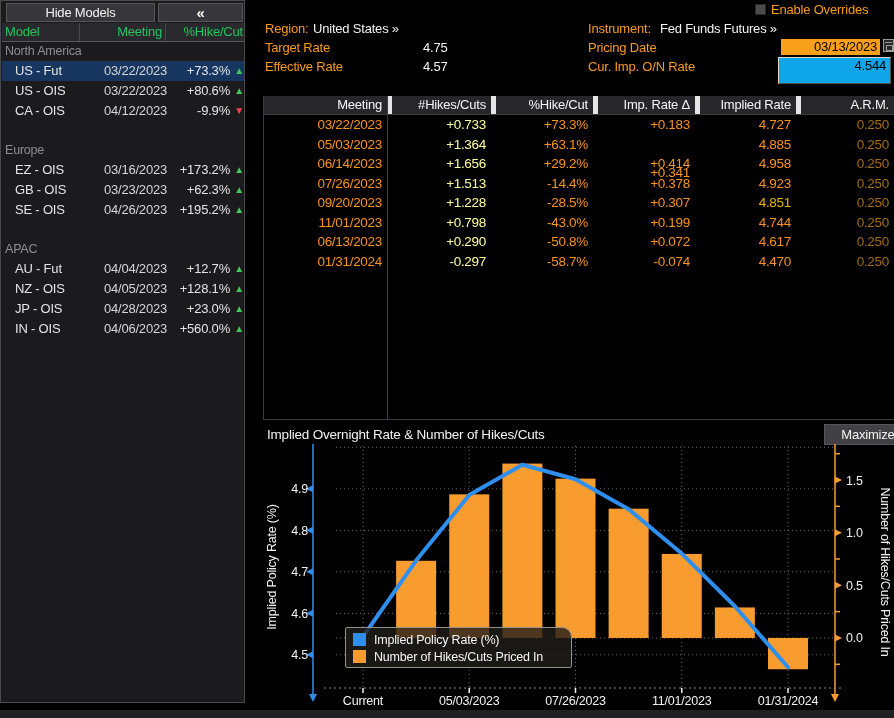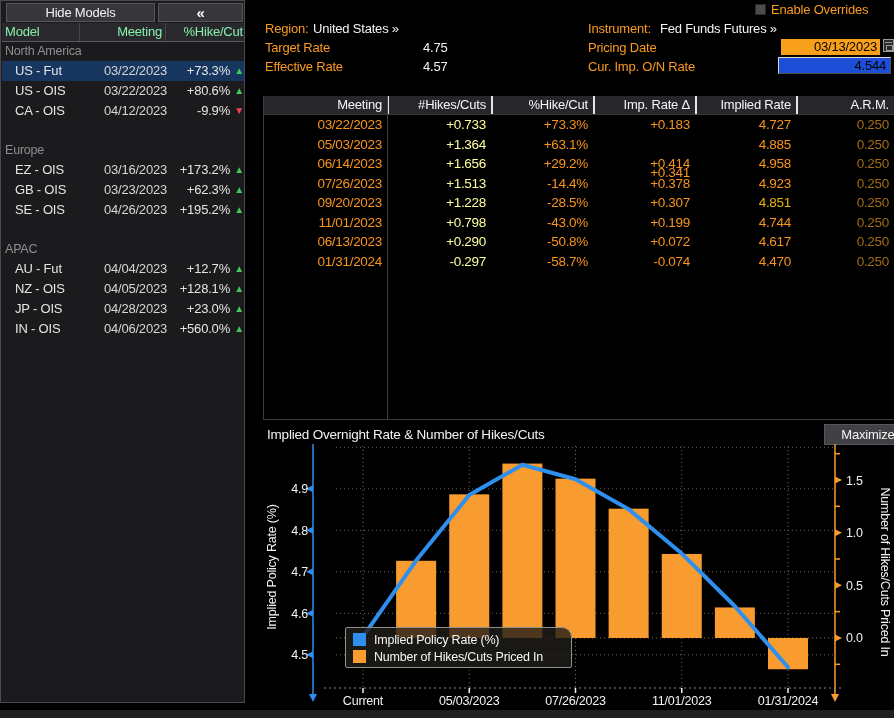--- a/index.html
+++ b/index.html
@@ -6,21 +6,21 @@
   body{font-family:"Liberation Sans","DejaVu Sans",sans-serif;-webkit-font-smoothing:antialiased;}
   #app{position:relative;width:894px;height:718px;background:#000;overflow:hidden;letter-spacing:-0.2px;}
 
   
   #models-panel{position:absolute;left:0;top:0;width:245px;height:703px;background:#1b1b1d;border:1px solid #4a4a4e;box-sizing:border-box;}
   .btnrow{position:absolute;left:0;top:0;width:100%;height:36px;}
   .side-btn{position:absolute;top:2px;height:19px;background:#37373b;border:1px solid #55555a;color:#f2f2f2;font-size:13px;line-height:16px;text-align:center;box-sizing:border-box;cursor:default;font-family:inherit;letter-spacing:-0.2px;padding:0;}
   #hide-models-btn{left:5px;width:149px;}
   #collapse-btn{left:157px;width:85px;font-size:15px;font-weight:bold;line-height:14px;}
   .side-header{position:absolute;left:1px;top:22px;width:242px;height:19px;background:#29292d;border-bottom:1px solid #5a5a5e;display:grid;grid-template-columns:78px 86px 78px;box-sizing:border-box;}
-  .side-header span{color:#86efac;font-size:13px;line-height:18px;}
+  .side-header span{color:#22c55e;font-size:13px;line-height:18px;}
   .sh-model{padding-left:3px;border-right:1px solid #47474b;}
   .sh-meeting{text-align:right;padding-right:3px;border-right:1px solid #47474b;}
   .sh-pct{text-align:right;padding-right:1px;}
   #side-groups{position:absolute;left:1px;top:41px;width:242px;}
   .side-group-label{height:19px;line-height:19px;color:#8f8f92;font-size:12.5px;padding-left:3px;}
   .side-group{margin-bottom:20px;}
   .side-row{height:20px;display:grid;grid-template-columns:78px 87px 63px 14px;cursor:default;}
   .side-row.selected{background:#16365f;}
   .side-row span{font-size:13px;line-height:20px;color:#e4e4e4;}
   .c-model{padding-left:13px;white-space:nowrap;}
@@ -30,29 +30,29 @@
 
   
   .hlabel{position:absolute;color:#f89a20;font-size:13px;height:16px;line-height:16px;white-space:nowrap;text-align:center;}
   .hvalue{position:absolute;color:#f2f2f2;font-size:13px;height:16px;line-height:16px;white-space:nowrap;}
   .hlink{cursor:default;}
   #enable-overrides{position:absolute;left:755px;top:3px;height:13px;display:flex;align-items:center;gap:5px;}
   #eo-checkbox{width:11px;height:11px;background:#4b4b4f;border:1px solid #2a2a2a;box-sizing:border-box;cursor:default;}
   #eo-label{color:#f89a20;font-size:13px;line-height:13px;}
   .field{position:absolute;box-sizing:border-box;font-size:13px;color:#000;text-align:right;cursor:default;}
   #pricing-date-field{left:780px;top:38px;width:101px;height:18px;background:#f9a01b;border:1px solid #000;line-height:16px;padding-right:3px;}
-  #cur-imp-field{left:778px;top:57px;width:113px;height:17px;background:#1d4ed8;border-top:1px solid #ddd8ca;border-left:1px solid #ddd8ca;border-right:1px solid #55524a;border-bottom:1px solid #55524a;line-height:15px;padding-right:4px;}
+  #cur-imp-field{left:778px;top:57px;width:113px;height:27px;background:#0ea5e9;border-top:1px solid #ddd8ca;border-left:1px solid #ddd8ca;border-right:1px solid #55524a;border-bottom:1px solid #55524a;line-height:15px;padding-right:4px;}
   #calendar-icon{position:absolute;left:883px;top:39px;width:11px;height:13px;background:#2a2a2a;border:1px solid #9a9a9a;box-sizing:border-box;}
   #calendar-icon::before{content:"";position:absolute;left:1px;right:1px;top:2px;height:1px;background:#9a9a9a;}
   #calendar-icon::after{content:"";position:absolute;left:2px;top:5px;width:5px;height:4px;border:1px solid #9a9a9a;}
 
   
   #table-panel{position:absolute;left:263px;top:96px;width:631px;height:324px;border-left:1px solid #3c3c40;border-bottom:1px solid #3c3c40;box-sizing:border-box;background:#000;}
   #t-header{display:grid;grid-template-columns:123px 104px 102px 102px 101px 98px;height:19px;background:#27272b;border-bottom:1px solid #3a3a3e;box-sizing:border-box;}
-  #t-header span{color:#f5f5f5;font-size:13px;line-height:18px;text-align:right;padding-right:5px;border-left:2px solid #e5e5e5;box-sizing:border-box;}
+  #t-header span{color:#f5f5f5;font-size:13px;line-height:18px;text-align:right;padding-right:5px;border-left:5px solid #e5e5e5;box-sizing:border-box;}
   #t-header span:first-child{border-left:none;}
   #t-rows{position:absolute;left:0;top:19px;width:100%;}
   .t-row{display:grid;grid-template-columns:123px 104px 102px 102px 101px 98px;height:19.5px;cursor:default;}
   .t-row span{font-size:13.5px;line-height:19.5px;text-align:right;padding-right:5px;letter-spacing:-0.3px;}
   #t-colline{position:absolute;left:123px;top:0;width:1px;height:323px;background:#3c3c40;}
 
   
   #chart-title{position:absolute;left:267px;top:427px;color:#f2f2f2;font-size:13.5px;}
   #maximize-btn{position:absolute;left:824px;top:424px;width:88px;height:21px;background:#414145;border:1px solid #55555a;color:#f2f2f2;font-size:13px;line-height:19px;text-align:center;box-sizing:border-box;padding:0;font-family:inherit;letter-spacing:-0.2px;}
   #chart-svg{position:absolute;left:262px;top:444px;}

